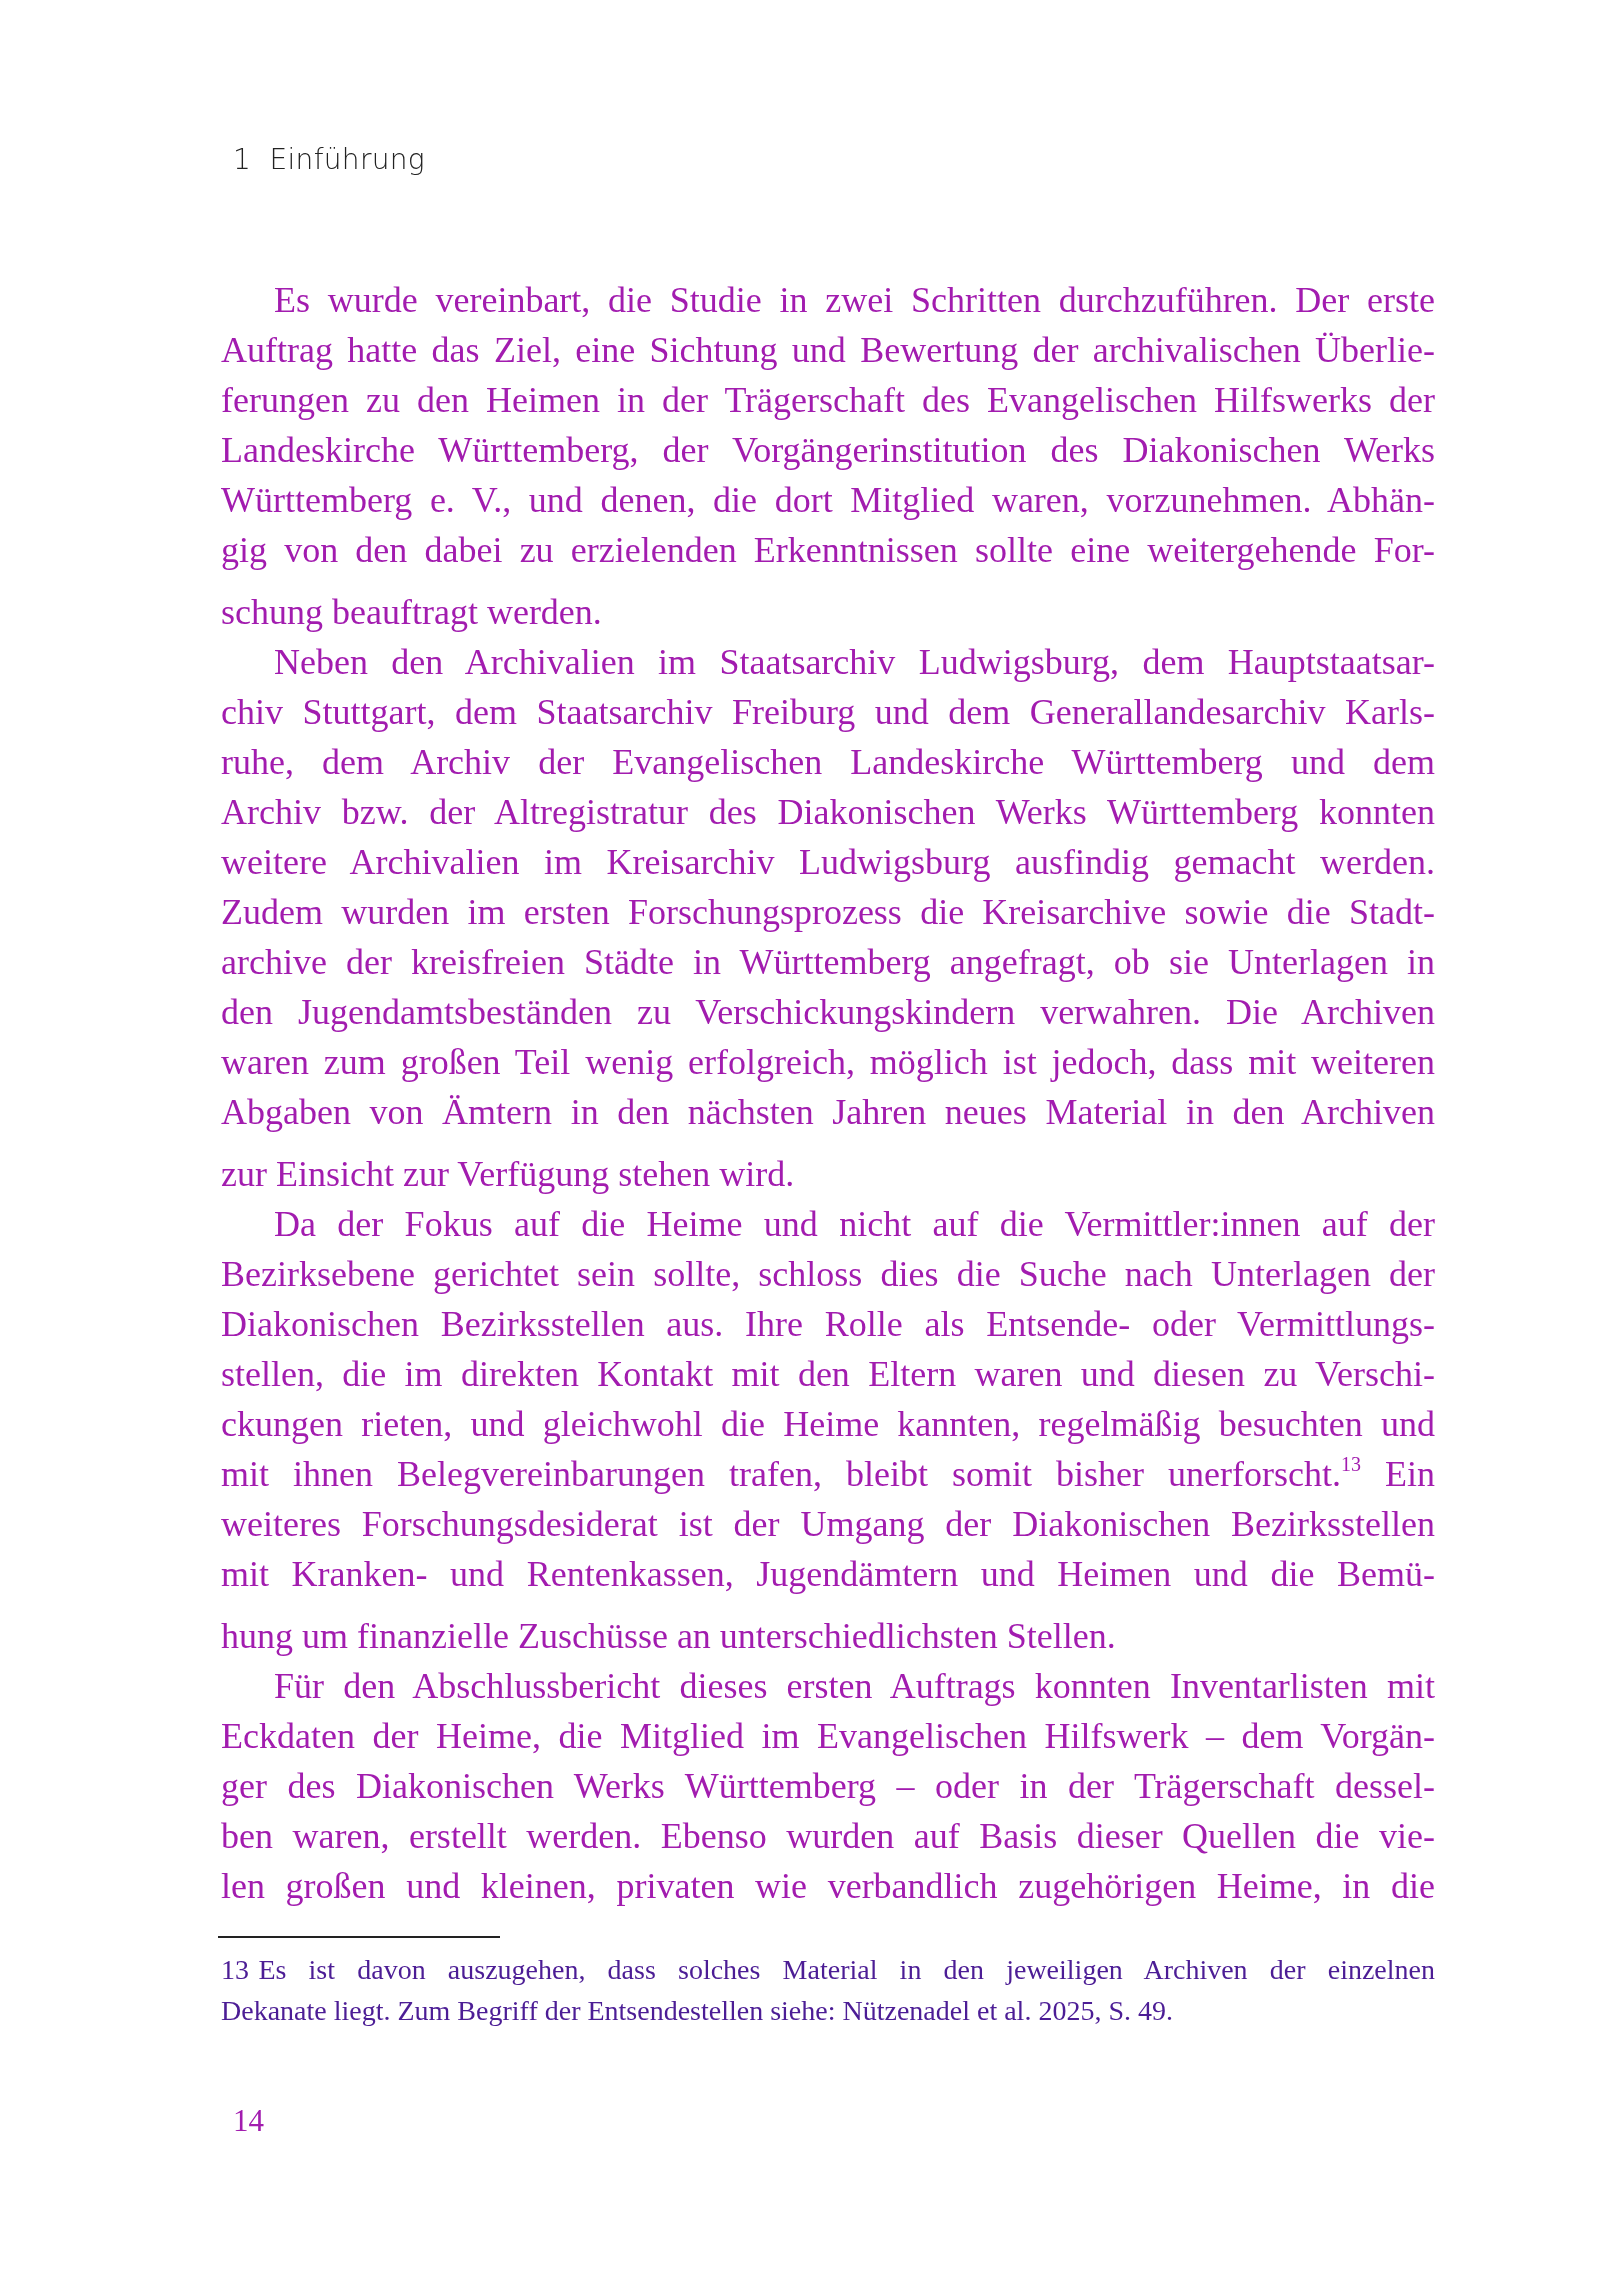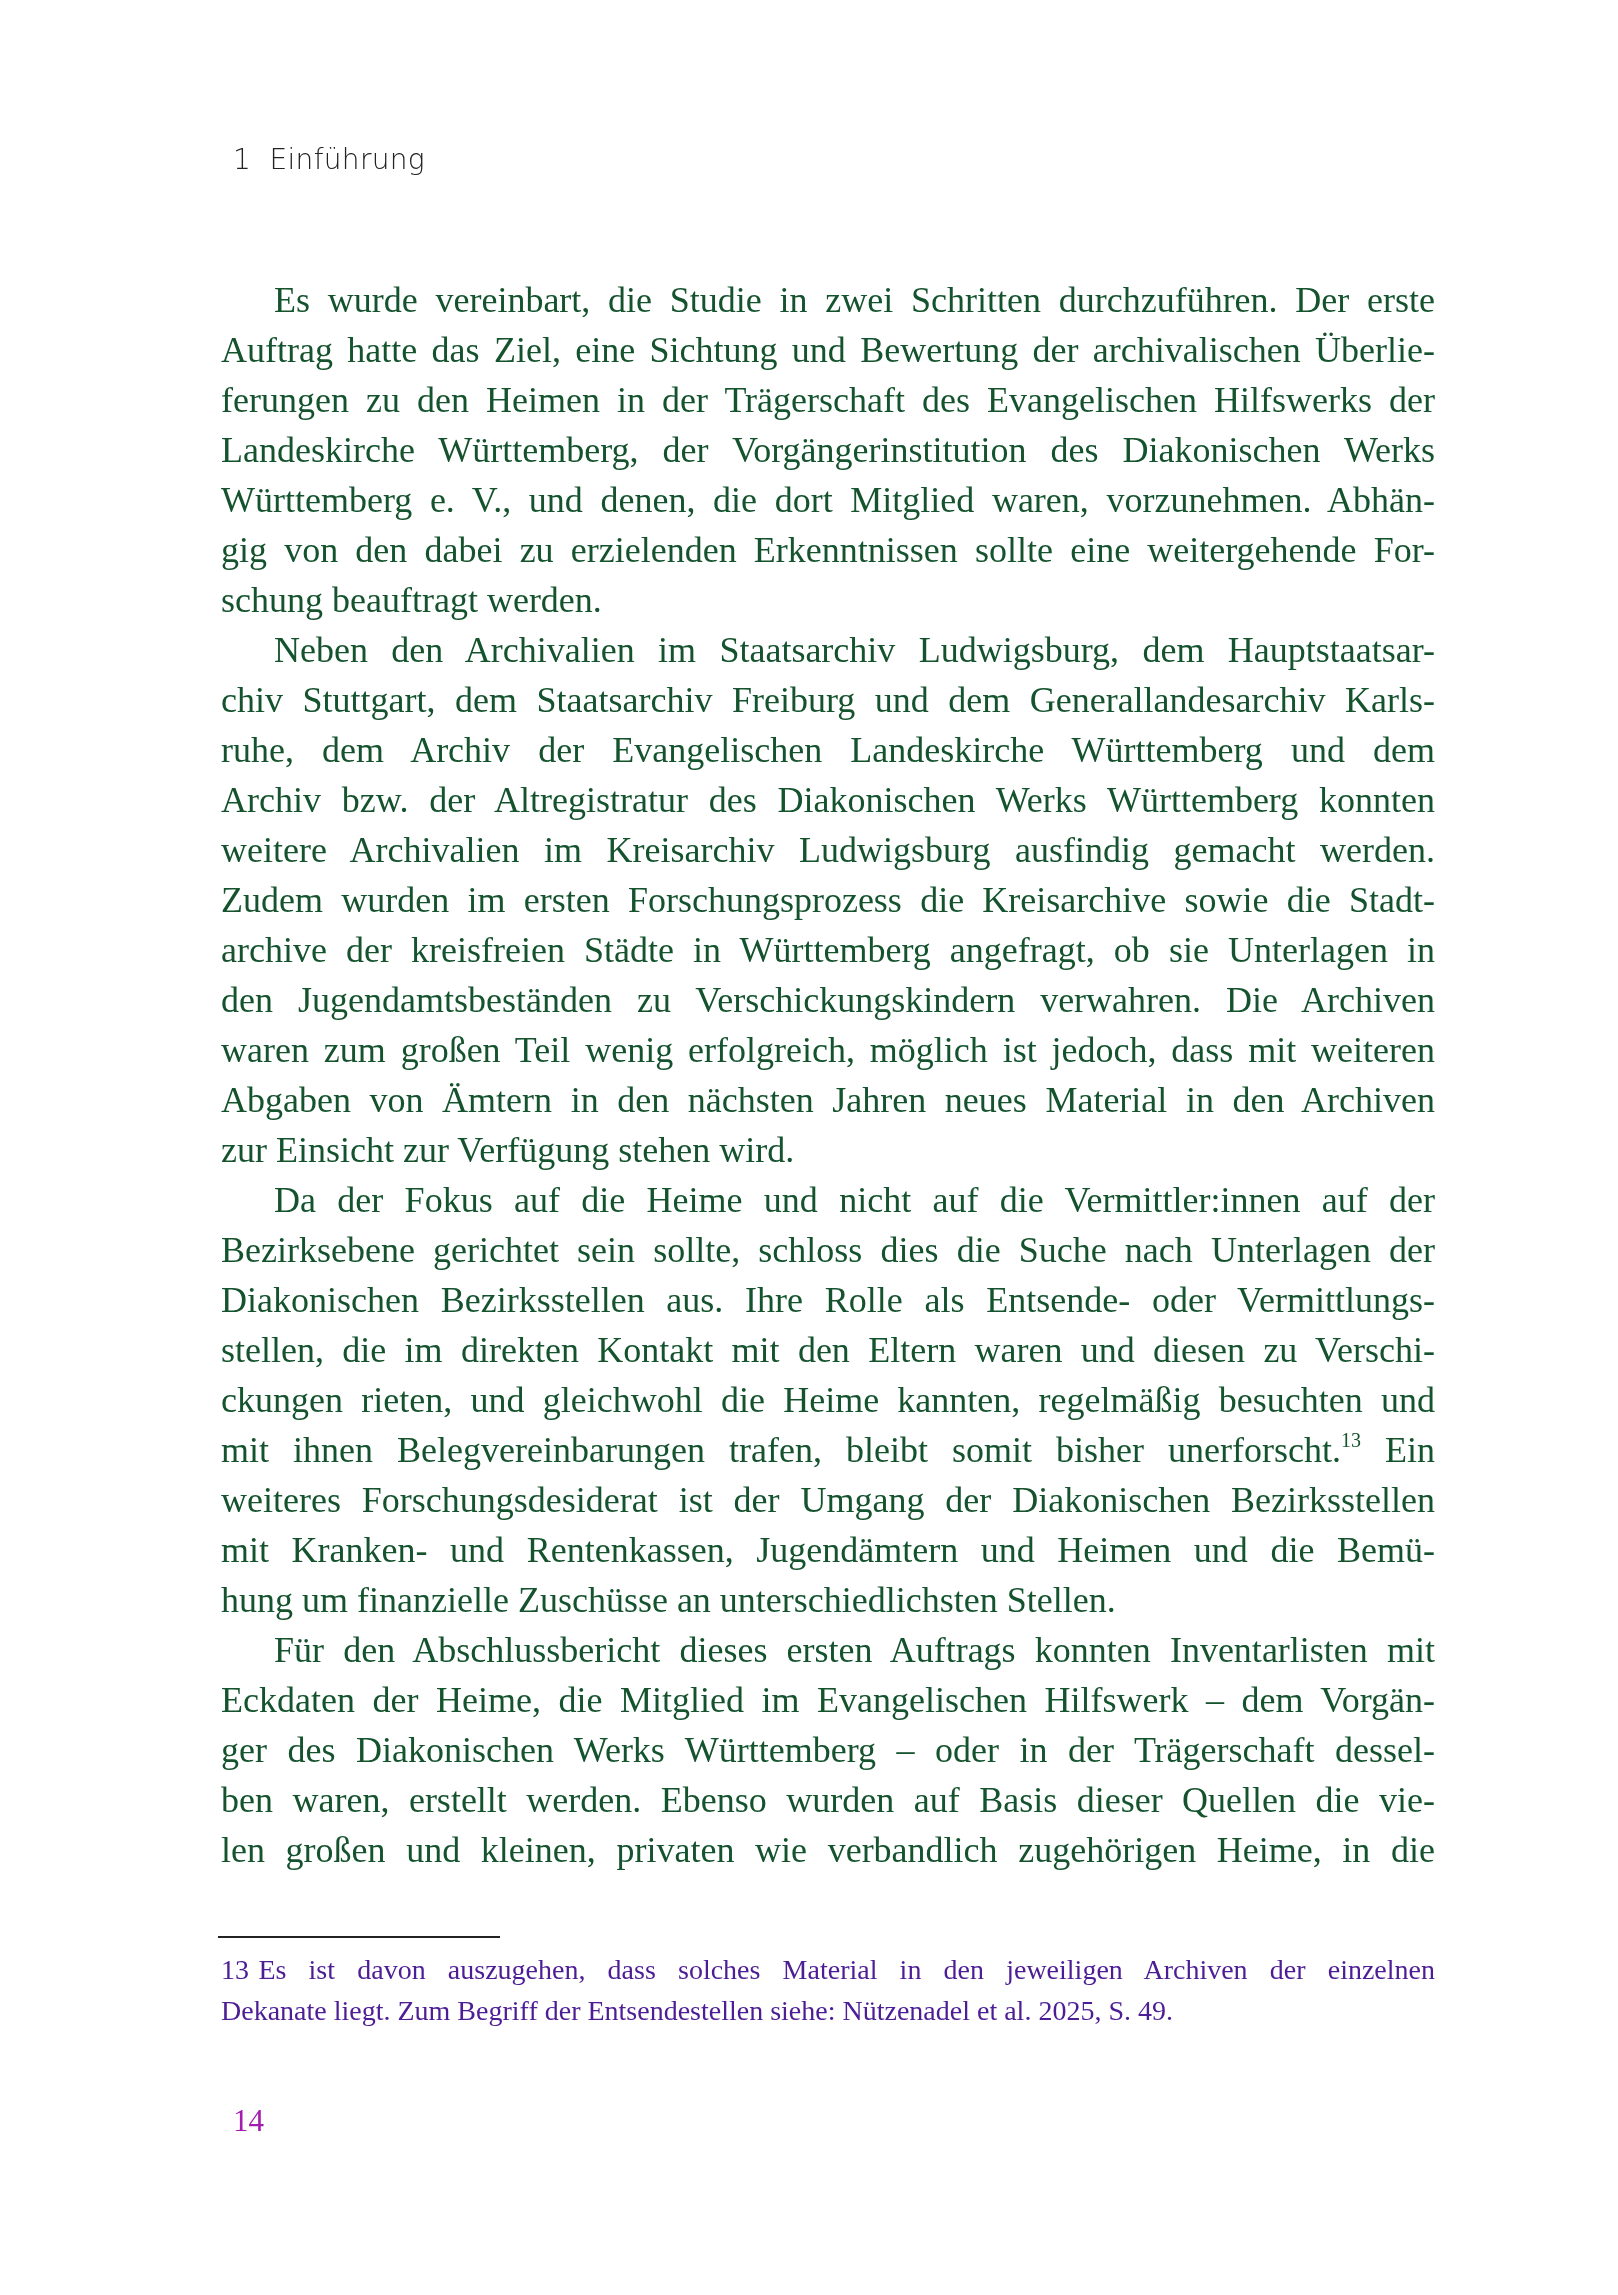--- a/index.html
+++ b/index.html
@@ -27,31 +27,32 @@
       margin-left: 16px;
     }
     .body-text {
       position: absolute;
       left: 221px;
       top: 275px;
       width: 1214px;
       font-family: "Liberation Serif", "DejaVu Serif", serif;
       font-size: 36px;
       line-height: 50px;
-      color: #14532d;
+      color: #a21caf;
     }
     .body-text .line {
       display: block;
       white-space: nowrap;
       text-align: justify;
       text-align-last: justify;
       height: 50px;
     }
     .body-text .line.last {
       text-align-last: left;
+      margin-top: 12px;
     }
     .body-text .line.indent {
       padding-left: 53px;
     }
     .fn-ref {
       font-size: 20px;
       vertical-align: 15px;
       line-height: 0;
     }
     .footnote-rule {

